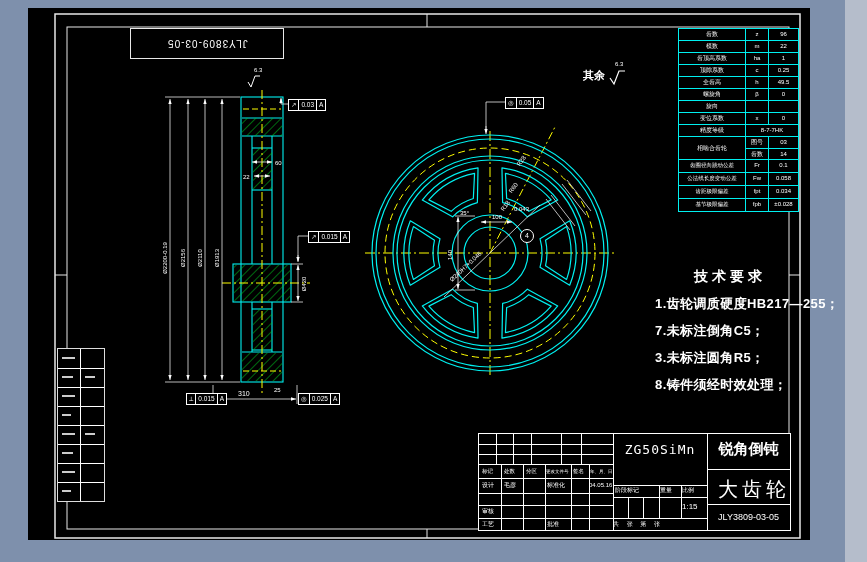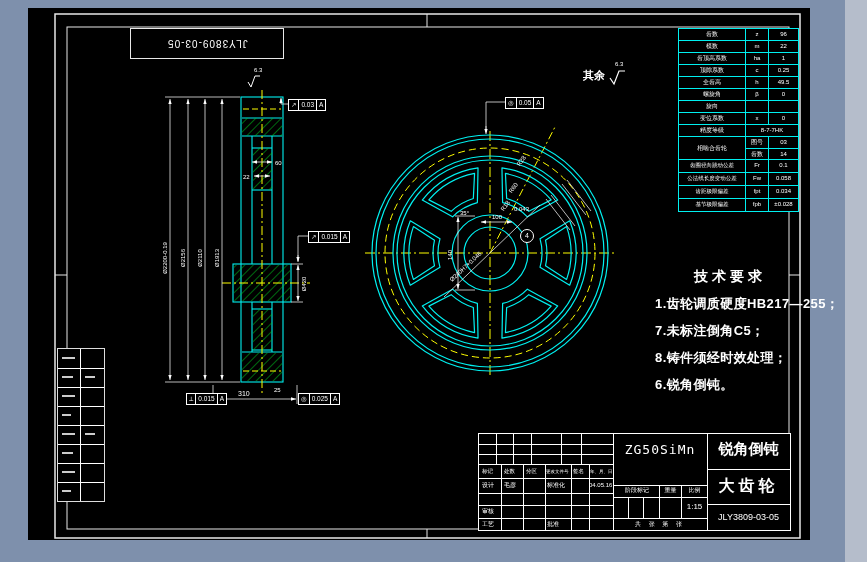--- a/index.html
+++ b/index.html
@@ -44,25 +44,25 @@
   
   .rough{display:flex;align-items:flex-start;color:#fff;}
   .rough .rp{font-size:11px;font-weight:bold;}
   .rsym{position:relative;margin-left:3px;}
   .rsym em{position:absolute;left:7px;top:-7px;font-style:normal;font-size:6px;color:#fff;}
   
   .tblock{left:478px;top:433px;width:311px;height:96px;border:1px solid #fff;background:#000;color:#fff;}
   .vl{position:absolute;width:1px;background:#fff;}
   .hl{position:absolute;height:1px;background:#fff;}
   .tx{position:absolute;font-size:5.5px;line-height:7px;white-space:nowrap;color:#fff;}
-  .txc{text-align:center;}
+  .txc{text-align:left;}
   .mat{position:absolute;left:134px;top:8px;width:94px;text-align:center;font-size:13px;
        font-family:"DejaVu Sans Mono",monospace;letter-spacing:1px;}
   .school{position:absolute;left:228px;top:6px;width:83px;text-align:center;font-size:15px;font-weight:bold;}
-  .pname{position:absolute;left:228px;top:42px;width:83px;text-align:center;font-size:16px;font-weight:bold;letter-spacing:4px;}
+  .pname{position:absolute;left:228px;top:42px;width:83px;text-align:right;font-size:20px;font-weight:normal;letter-spacing:4px;}
   .dcode{position:absolute;left:228px;top:78px;width:83px;text-align:center;font-size:9px;}
   
   .ltable{left:57px;top:348px;width:46px;height:152px;border:1px solid #ddd;background:#000;}
   .smudge{position:absolute;height:2px;background:#ccc;}
 </style>
 </head>
 <body>
 
 <div class="stage">
   <div class="abs canvas"></div>
@@ -276,22 +276,22 @@
         <span class="pc pl">基节极限偏差</span>
         <span class="pc ps">fpb</span>
         <span class="pc pv">±0.028</span>
       </div>
   </div>
 
   <div class="abs tech">
     <div class="tt">技术要求</div>
     <div class="ti">1.齿轮调质硬度HB217—255；</div>
     <div class="ti">7.未标注倒角C5；</div>
+    <div class="ti">3.未标注圆角R5；</div>
     <div class="ti">8.铸件须经时效处理；</div>
-    <div class="ti">6.锐角倒钝。</div>
   </div>
 
   <div class="abs rough" style="left:583px;top:68px;">
     <span class="rp">其余</span>
     <span class="rsym">
       <svg width="18" height="18">
           <polyline points="2,10 6,16 11,3 17,3" stroke="#fff" fill="none" stroke-width="1.2"></polyline>
         </svg>
       <em>6.3</em>
     </span>

